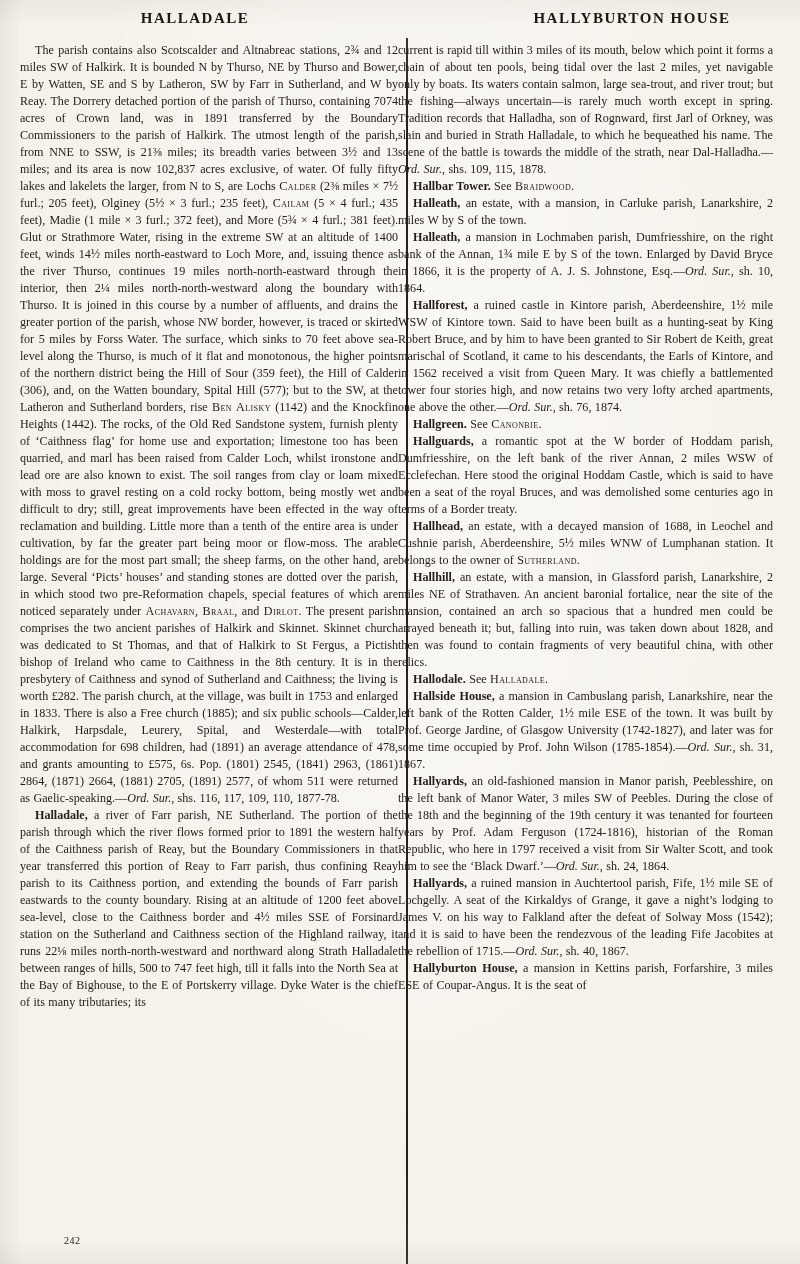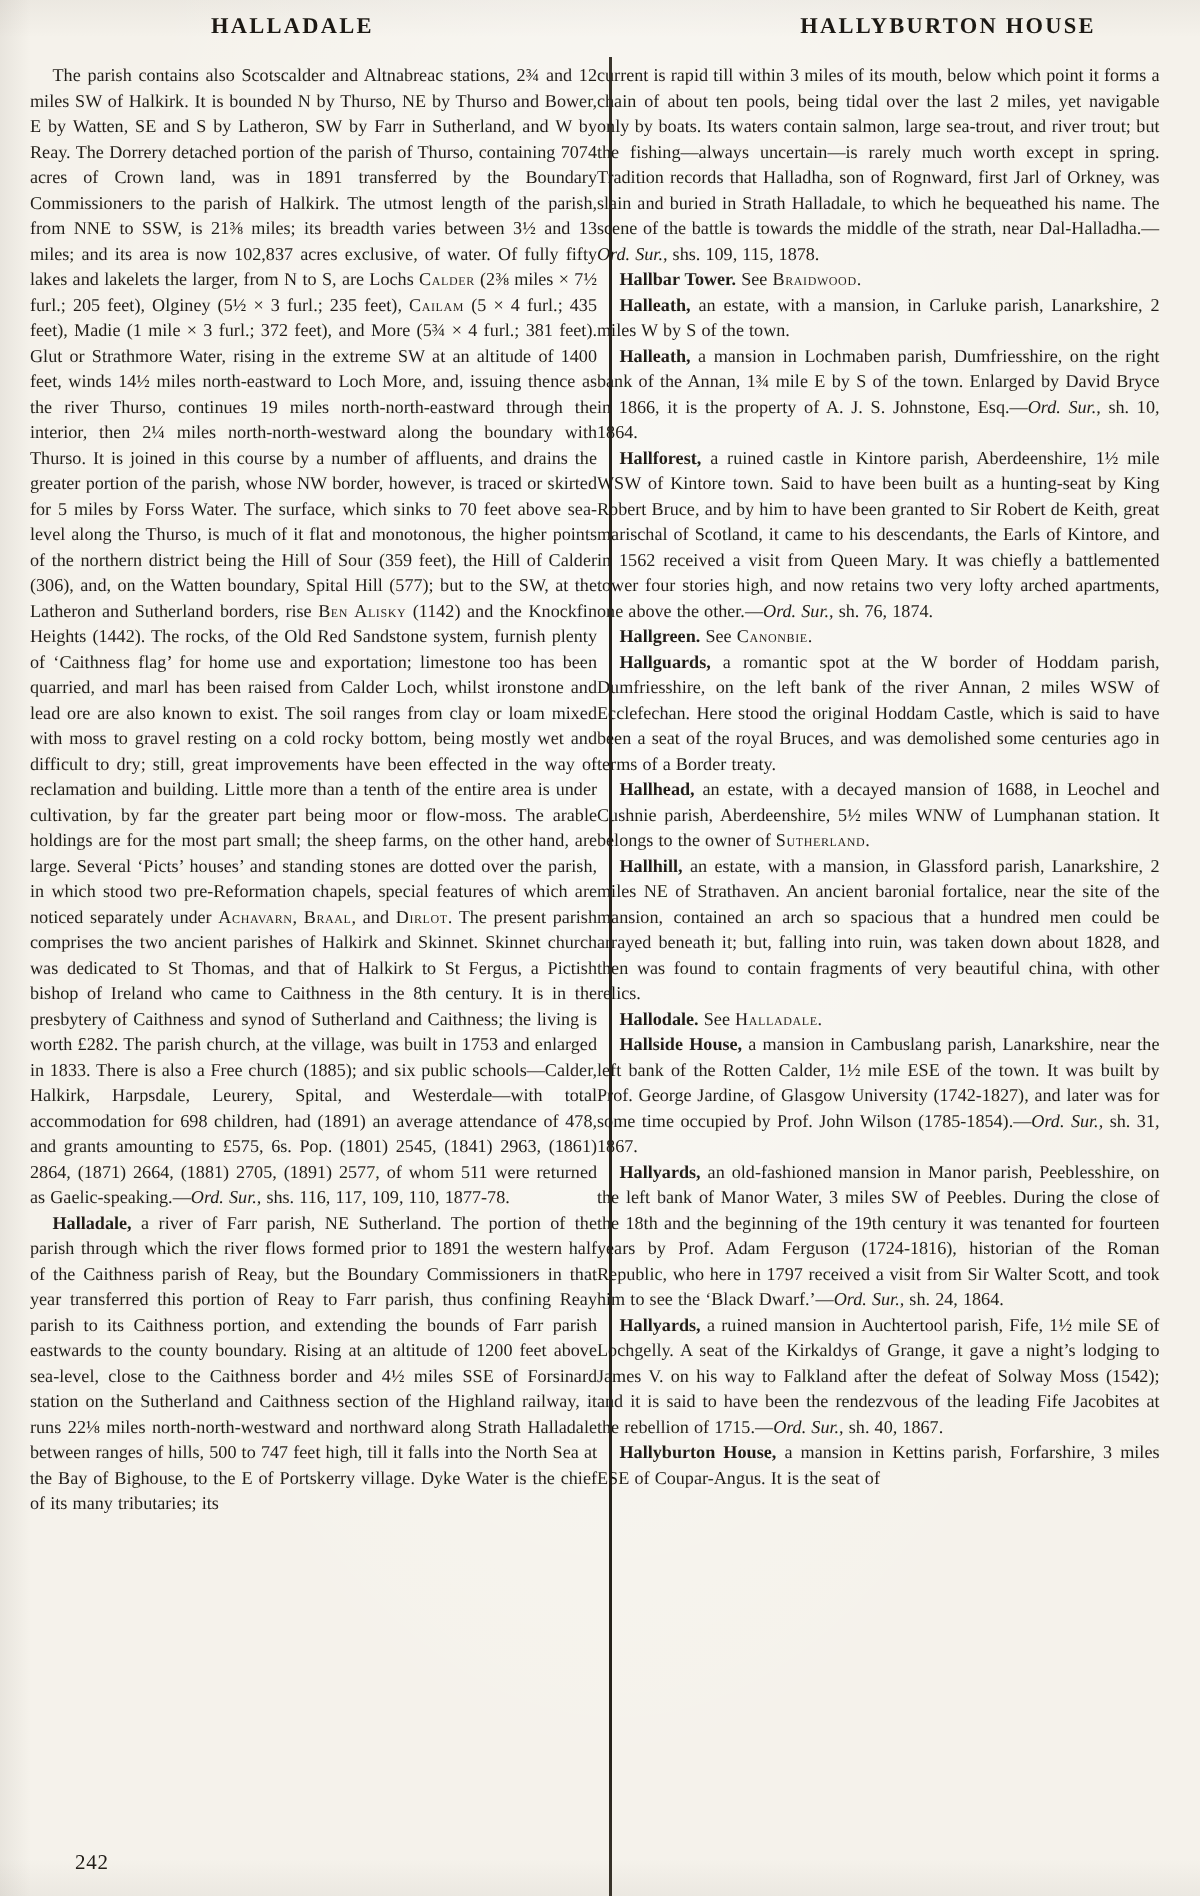--- a/index.html
+++ b/index.html
@@ -39,22 +39,22 @@
     margin:0;
     font-size:12.1px;line-height:17px;
     text-align:justify;
     word-spacing:0.4px;
   }
   p.para.indent{text-indent:15px;font-family:Liberation Serif, serif;}
   .seg-b{font-weight:700;}
   .seg-i{font-style:italic;}
   .seg-sc{font-variant:small-caps;letter-spacing:0.4px;}
   .page-number{
-    position:absolute;left:50px;top:1235px;
-    font-size:14px;color:#211d18;letter-spacing:0.5px;
+    position:absolute;left:64px;top:1235px;
+    font-size:10px;color:#211d18;letter-spacing:0.5px;
   }
 </style>
 </head>
 <body>
 
 <div class="page">
   <div class="running-heads">
     <span class="head left">HALLADALE</span>
     <span class="head right">HALLYBURTON HOUSE</span>
   </div>

